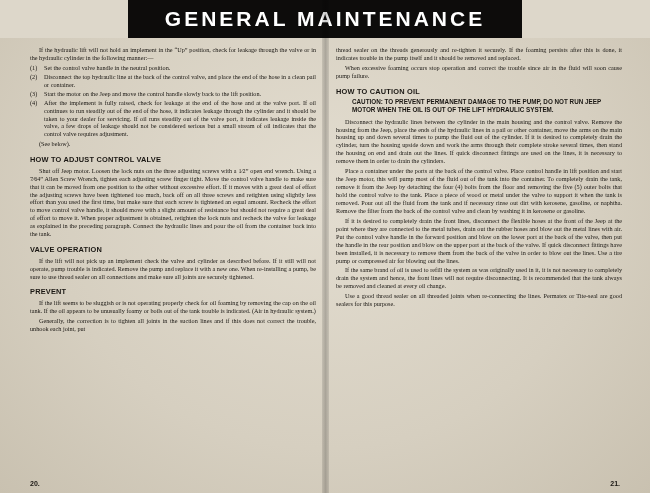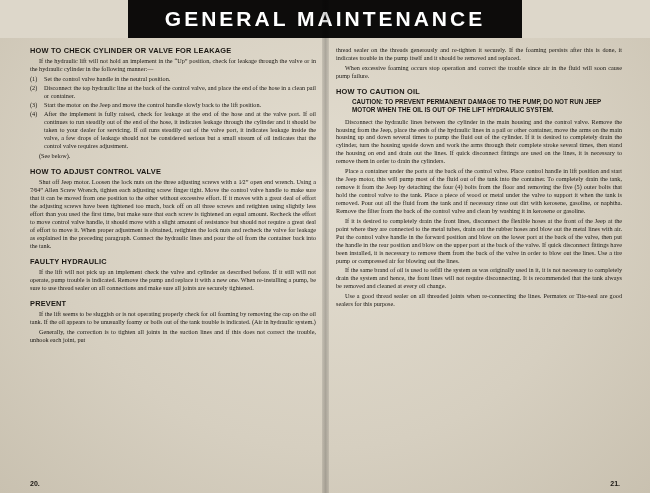--- a/index.html
+++ b/index.html
@@ -93,34 +93,33 @@
 
   <div class="top-band"></div>
   <div class="band-left"></div>
   <div class="band-right"></div>
   <div class="band-title">GENERAL MAINTENANCE</div>
 
   <div class="gutter"></div>
 
   <div class="col col-left">
 
-    <h2 class="head first">HOW TO CHECK CYLINDER OR VALVE FOR LEAKAGE</h2>
     <p>If the hydraulic lift will not hold an implement in the “Up” position, check for leakage through the valve or in the hydraulic cylinder in the following manner:—</p>
     <ul class="numlist">
       <li><span class="num">(1)</span><span>Set the control valve handle in the neutral position.</span></li>
       <li><span class="num">(2)</span><span>Disconnect the top hydraulic line at the back of the control valve, and place the end of the hose in a clean pail or container.</span></li>
       <li><span class="num">(3)</span><span>Start the motor on the Jeep and move the control handle slowly back to the lift position.</span></li>
       <li><span class="num">(4)</span><span>After the implement is fully raised, check for leakage at the end of the hose and at the valve port. If oil continues to run steadily out of the end of the hose, it indicates leakage through the cylinder and it should be taken to your dealer for servicing. If oil runs steadily out of the valve port, it indicates leakage inside the valve, a few drops of leakage should not be considered serious but a small stream of oil indicates that the control valve requires adjustment.</span></li>
     </ul>
     <p class="note">(See below).</p>
 
     <h2 class="head">HOW TO ADJUST CONTROL VALVE</h2>
     <p>Shut off Jeep motor. Loosen the lock nuts on the three adjusting screws with a 1⁄2” open end wrench. Using a 7⁄64” Allen Screw Wrench, tighten each adjusting screw finger tight. Move the control valve handle to make sure that it can be moved from one position to the other without excessive effort. If it moves with a great deal of effort the adjusting screws have been tightened too much, back off on all three screws and retighten using slightly less effort than you used the first time, but make sure that each screw is tightened an equal amount. Recheck the effort to move control valve handle, it should move with a slight amount of resistance but should not require a great deal of effort to move it. When proper adjustment is obtained, retighten the lock nuts and recheck the valve for leakage as explained in the preceding paragraph. Connect the hydraulic lines and pour the oil from the container back into the tank.</p>
 
-    <h2 class="head">FAULTY HYDRAULIC</h2>
+    <h2 class="head">VALVE OPERATION</h2>
     <p>If the lift will not pick up an implement check the valve and cylinder as described before. If it still will not operate, pump trouble is indicated. Remove the pump and replace it with a new one. When re-installing a pump, be sure to use thread sealer on all connections and make sure all joints are securely tightened.</p>
 
     <h2 class="head">PREVENT</h2>
     <p>If the lift seems to be sluggish or is not operating properly check for oil foaming by removing the cap on the oil tank. If the oil appears to be unusually foamy or boils out of the tank trouble is indicated. (Air in hydraulic system.)</p>
     <p>Generally, the correction is to tighten all joints in the suction lines and if this does not correct the trouble, unhook each joint, put</p>
   </div>
 
   <div class="col col-right">
     <p class="noind">thread sealer on the threads generously and re-tighten it securely. If the foaming persists after this is done, it indicates trouble in the pump itself and it should be removed and replaced.</p>
     <p>When excessive foaming occurs stop operation and correct the trouble since air in the fluid will soon cause pump failure.</p>

